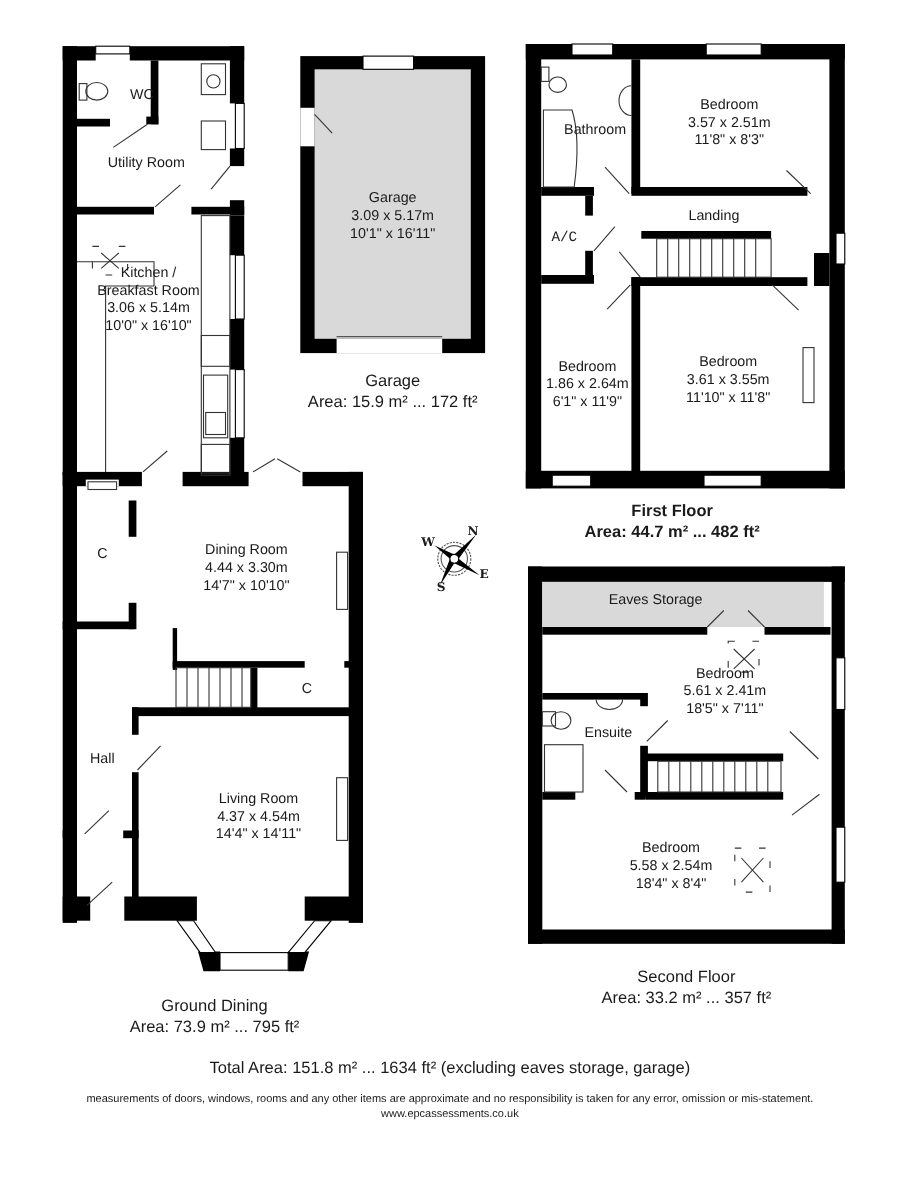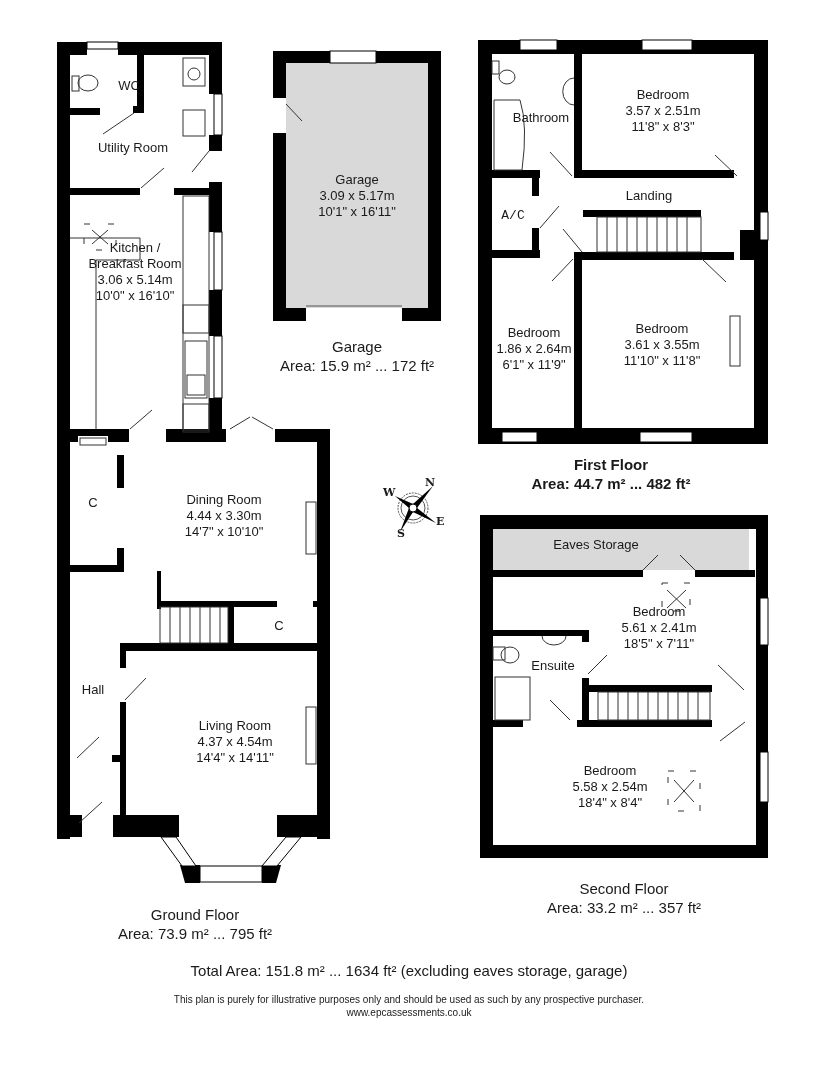--- a/index.html
+++ b/index.html
@@ -278,21 +278,21 @@
     <span>Hall</span>
   </div>
 <div class="lbl" style="left:93px;top:495px;">
     <span>C</span>
   </div>
 <div class="lbl" style="left:279px;top:618px;">
     <span>C</span>
   </div>
 
 <div class="flbl" style="left:195px;top:905px;">
-  <span>Ground Floor</span>
+  <span>Ground Dining</span>
   <span>Area: 73.9 m² ... 795 ft²</span>
 </div>
 
 <div class="lbl" style="left:357px;top:172px;">
   <span>Garage</span>
   <span>3.09 x 5.17m</span>
   <span>10'1" x 16'11"</span>
 </div>
 <div class="flbl" style="left:357px;top:337px;">
   <span>Garage</span>
@@ -344,15 +344,15 @@
   <span>5.58 x 2.54m</span>
   <span>18'4" x 8'4"</span>
 </div>
 <div class="flbl" style="left:624px;top:879px;">
   <span>Second Floor</span>
   <span>Area: 33.2 m² ... 357 ft²</span>
 </div>
 
 <div class="total">Total Area: 151.8 m² ... 1634 ft² (excluding eaves storage, garage)</div>
 <div class="disc">
-  <span>This plan is purely for illustrative purposes only and should be used as such by any prospective purchaser.</span>
+  <span>measurements of doors, windows, rooms and any other items are approximate and no responsibility is taken for any error, omission or mis-statement.</span>
   <span>www.epcassessments.co.uk</span>
 </div>
 
 </body></html>

